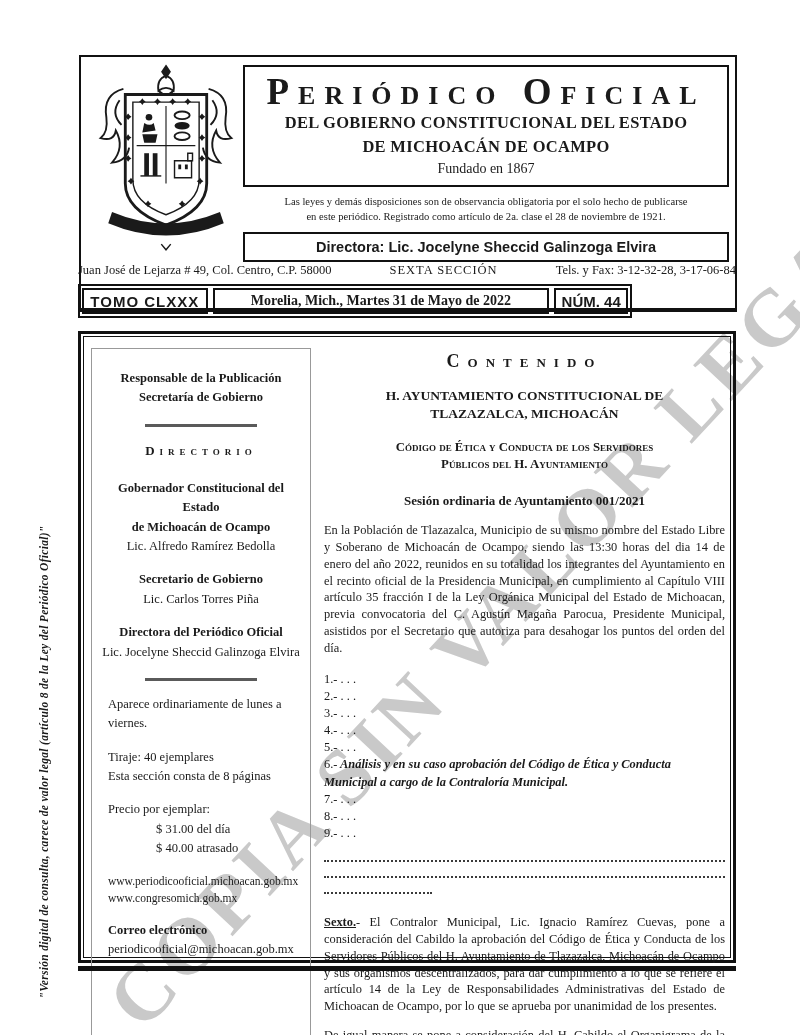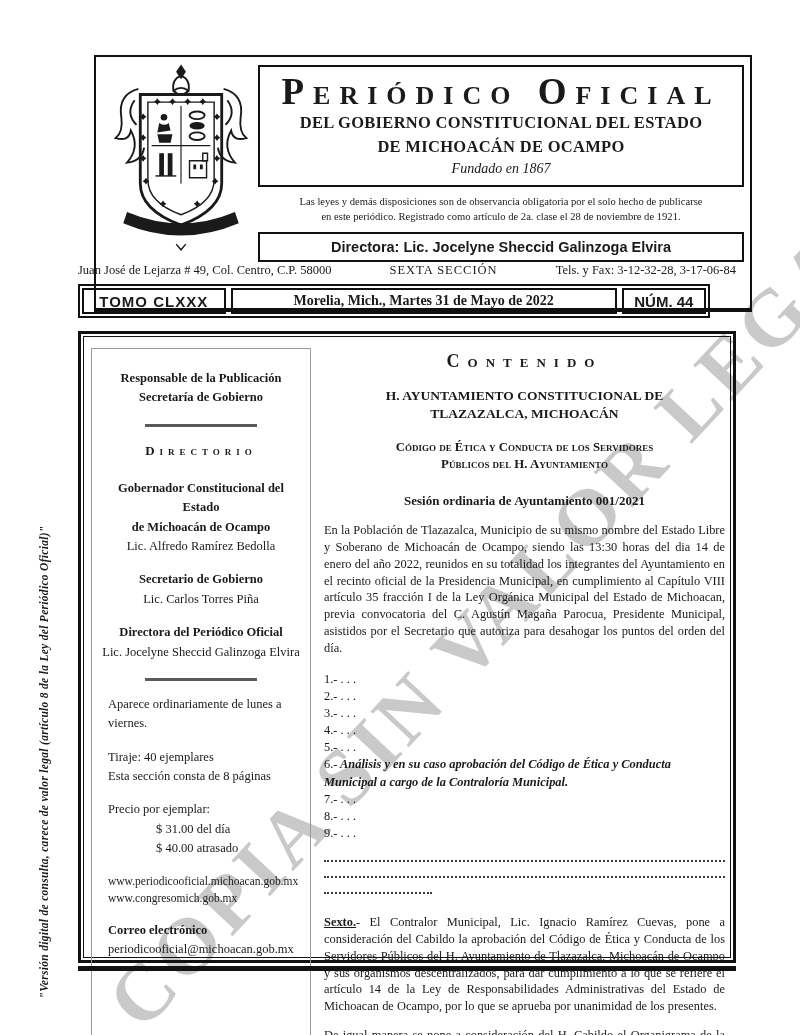--- a/index.html
+++ b/index.html
@@ -9,38 +9,38 @@
   
   .watermark{position:absolute;left:-20px;top:640px;width:900px;text-align:center;
              transform:rotate(-47deg);transform-origin:center;
              font-family:"Liberation Serif",serif;font-weight:bold;
              font-size:80px;letter-spacing:5px;color:#c9c9c9;z-index:0;white-space:nowrap;}
   
   .side-note{position:absolute;top:762px;left:44px;transform:translate(-50%,-50%) rotate(-90deg);
              white-space:nowrap;font-style:italic;font-weight:bold;font-size:11.5px;
              letter-spacing:0.3px;z-index:2;}
   
-  .masthead{position:absolute;left:94px;top:55px;width:658px;height:257px;box-sizing:border-box;
+  .masthead{position:absolute;left:79px;top:55px;width:658px;height:257px;box-sizing:border-box;
             border:2px solid #111;border-bottom:4px solid #111;z-index:1;}
   .crest{position:absolute;left:14px;top:5px;width:142px;height:190px;}
   .mast-right{position:absolute;left:162px;top:8px;right:6px;}
   .title-box{box-sizing:border-box;border:2px solid #111;padding:6px 4px 8px 4px;text-align:center;}
   .gazette-title{font-variant:small-caps;font-weight:bold;font-size:37px;letter-spacing:9px;
                  line-height:1.0;white-space:nowrap;}
   .gazette-sub{font-weight:bold;font-size:16.5px;line-height:1.25;letter-spacing:0.3px;margin-top:3px;}
-  .gazette-founded{font-style:italic;font-size:14px;margin-top:4px;}
+  .gazette-founded{font-size:14px;margin-top:4px;}
   .legal-note{text-align:center;font-size:10.6px;line-height:1.35;margin-top:8px;}
   .director-box{box-sizing:border-box;border:2px solid #111;margin-top:8px;padding:5px 10px;
                 text-align:center;font-family:"Liberation Sans",sans-serif;font-weight:bold;font-size:14.5px;}
   
   .info-bar{position:absolute;left:78px;top:263px;width:658px;display:flex;
             justify-content:space-between;align-items:center;font-weight:normal;font-size:12.5px;z-index:1;}
   .info-bar .mid{letter-spacing:1px;}
   
-  .issue-bar{position:absolute;left:78px;top:284px;width:632px;height:34px;box-sizing:border-box;
+  .issue-bar{position:absolute;left:78px;top:284px;width:554px;height:34px;box-sizing:border-box;
              border:2px solid #111;display:flex;padding:2px;gap:5px;z-index:1;}
   .issue-cell{box-sizing:border-box;border:2px solid #111;display:flex;align-items:center;
               justify-content:center;}
   .cell-tomo{width:23%;font-family:"Liberation Sans",sans-serif;font-weight:bold;font-size:15px;letter-spacing:1px;}
   .cell-date{flex:1;font-weight:bold;font-size:14px;}
   .cell-num{width:13.5%;font-family:"Liberation Sans",sans-serif;font-weight:bold;font-size:15px;}
   
   .content-frame{position:absolute;left:78px;top:331px;width:658px;height:632px;box-sizing:border-box;
                  border:3px solid #111;z-index:1;}
   .content-inner{position:relative;box-sizing:border-box;border:1px solid #111;margin:2px;

